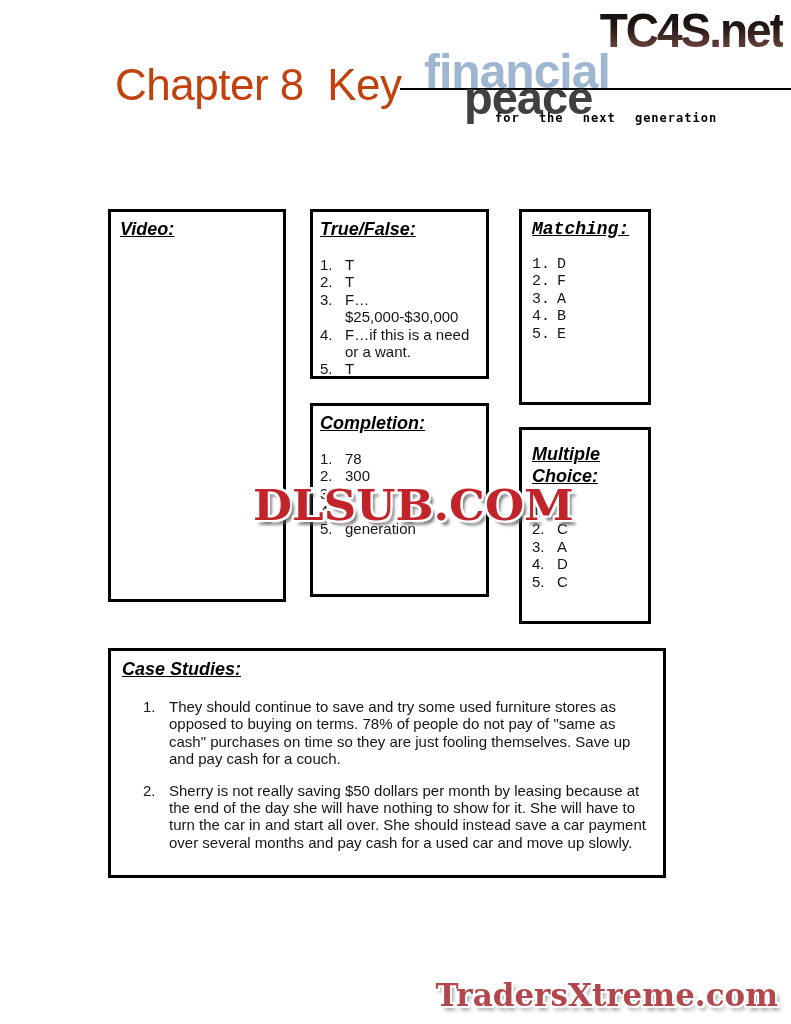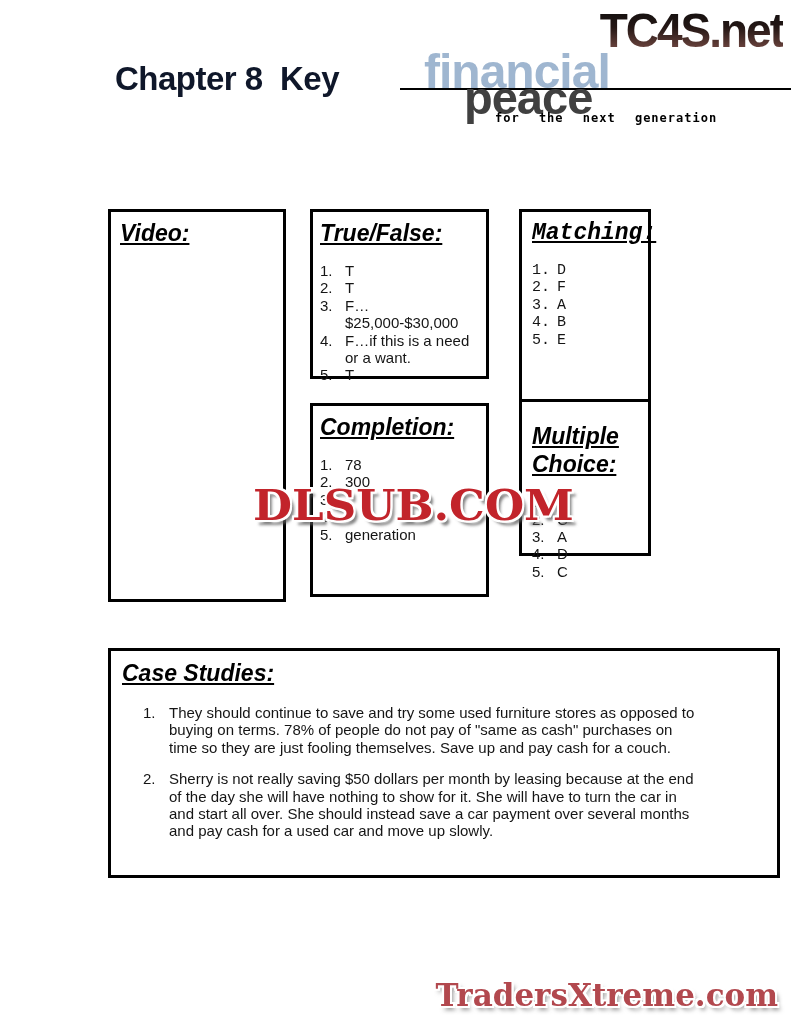--- a/index.html
+++ b/index.html
@@ -17,21 +17,21 @@
     color:#241614;
   }
   @supports ((-webkit-background-clip:text)){
     .tc4s{
       background:linear-gradient(180deg,#0e0e0e 5%,#241715 45%,#6f4640 85%,#8a5a52 100%);
       -webkit-background-clip:text;background-clip:text;color:transparent;
     }
   }
   .page-title{
     position:absolute;left:115px;top:60px;
-    font-size:33px;font-weight:bold;color:#0f172a;white-space:pre;
+    font-size:44px;font-weight:normal;color:#c2410c;white-space:pre;
     letter-spacing:-0.5px;
   }
   .brand{position:absolute;left:400px;top:52px;width:391px;height:75px;}
   .brand-rule{position:absolute;left:0;top:36px;width:391px;height:2px;background:#000;}
   .brand-financial{
     position:absolute;left:24px;top:-8px;
     font-size:48px;font-weight:bold;letter-spacing:-1px;line-height:1.15;
   }
   .brand-peace{
     position:absolute;left:64px;top:19px;
@@ -39,29 +39,29 @@
   }
   .brand-tagline{
     position:absolute;left:95px;top:59px;
     font-family:"DejaVu Sans Mono",monospace;font-size:12px;font-weight:bold;
     letter-spacing:1px;word-spacing:11px;white-space:nowrap;color:#000;
   }
 
   
   .box{position:absolute;border:3px solid #000;box-sizing:border-box;background:#fff;}
   .box-heading{
-    margin:0;font-size:23px;font-weight:bold;font-style:italic;
+    margin:0;font-size:18px;font-weight:bold;font-style:italic;
     text-decoration:underline;color:#000;line-height:1.22;
   }
   #video-box{left:108px;top:209px;width:178px;height:393px;padding:7px 4px 0 9px;}
   #tf-box{left:310px;top:209px;width:179px;height:170px;padding:7px 4px 0 7px;}
   #matching-box{left:519px;top:209px;width:132px;height:196px;padding:7px 4px 0 10px;font-family:Liberation Mono, monospace;}
   #completion-box{left:310px;top:403px;width:179px;height:194px;padding:7px 4px 11px 7px;}
-  #mc-box{left:519px;top:399px;width:132px;height:157px;padding:20px 6px 0 10px;}
-  #cs-box{left:108px;top:648px;width:672px;height:230px;padding:8px 12px 0 11px;}
+  #mc-box{left:519px;top:427px;width:132px;height:197px;padding:14px 6px 0 10px;}
+  #cs-box{left:108px;top:648px;width:558px;height:230px;padding:8px 12px 0 11px;}
 
   .plain-list{margin-top:2px;font-size:15px;}
   .pline{line-height:17.6px;}
 
   .num-list{margin-top:15px;font-size:15px;}
   .num-list .li{display:flex;line-height:17.4px;}
   .num-list .num{flex:0 0 25px;width:25px;}
   .num-list .txt{flex:1;min-width:0;}
 
   .cs-list{margin-top:17px;font-size:15px;padding-left:21px;}

